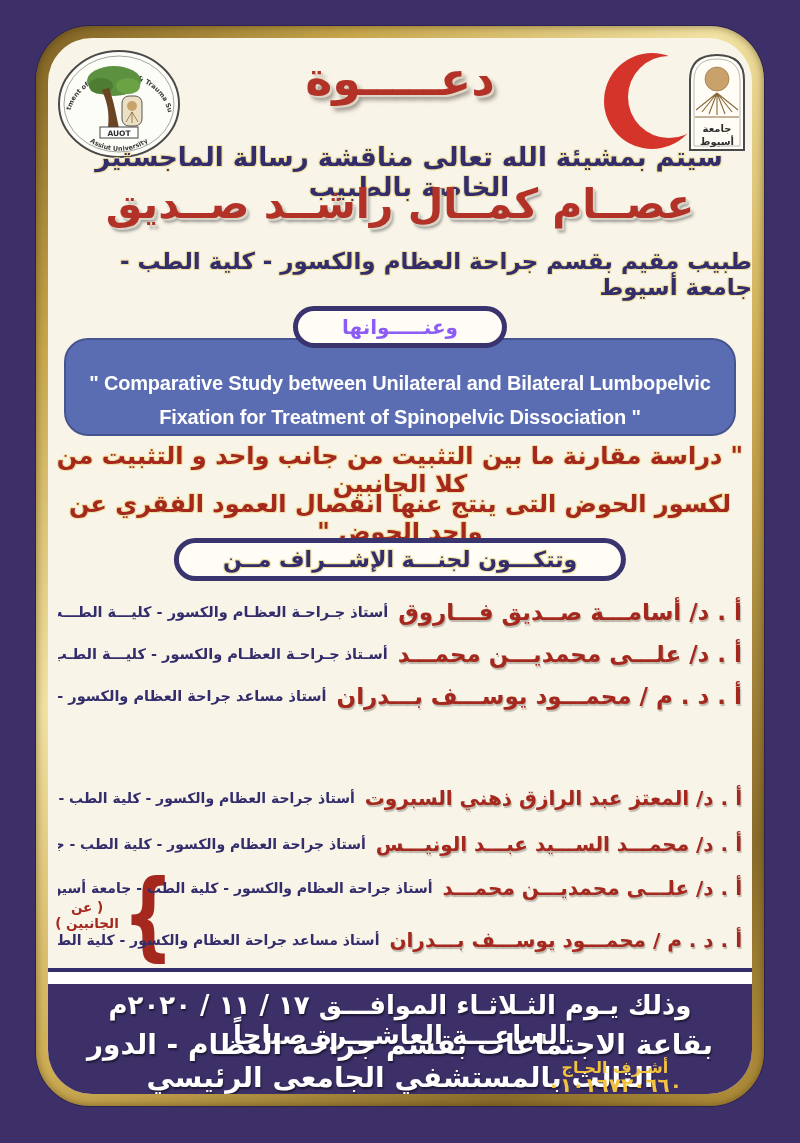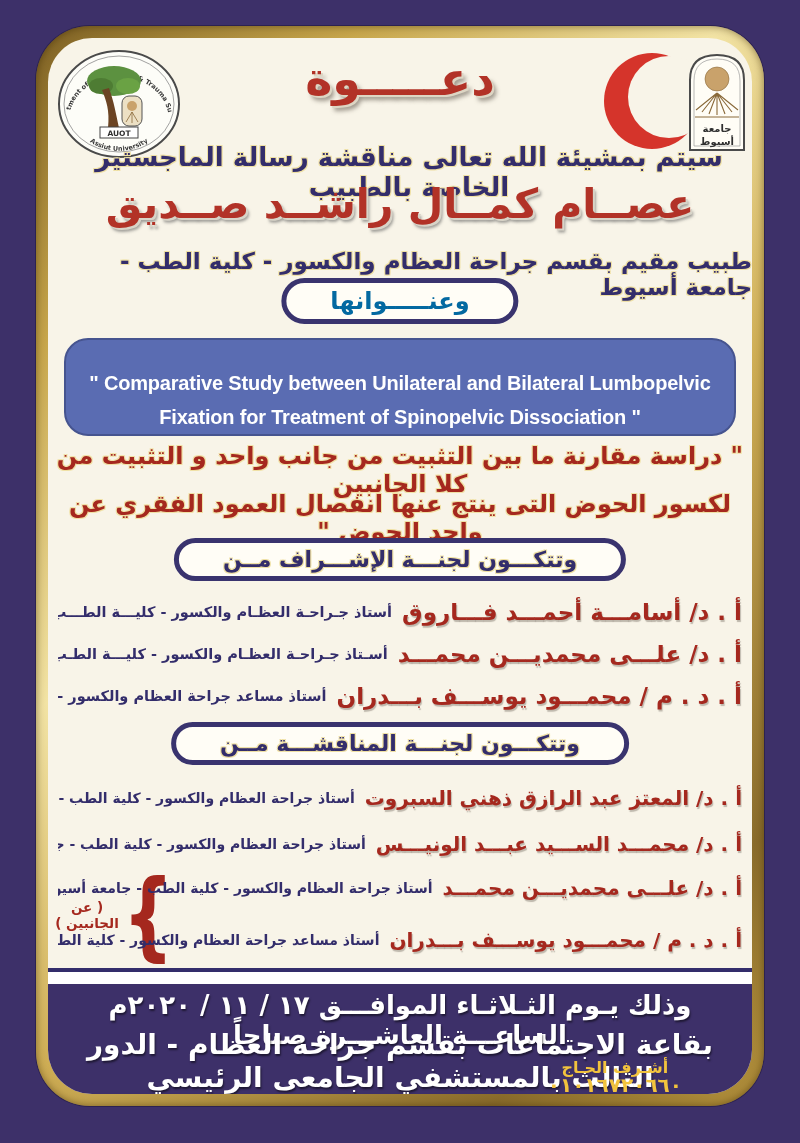--- a/index.html
+++ b/index.html
@@ -25,21 +25,21 @@
   .red-glow{color:#a5281e;
         text-shadow:1px 1px 0 #f0e1a6,-1px -1px 0 #f0e1a6,1px -1px 0 #f0e1a6,-1px 1px 0 #f0e1a6;}
   .intro-line{top:104px;font-size:26px;}
   .candidate-name{top:142px;font-size:41px;color:#b23227;
         text-shadow:2px 2px 0 #d8d4c8,3px 4px 3px rgba(90,90,90,.55);}
   .candidate-pos{top:210px;font-size:23px;text-align:right;}
 
   .pill{position:absolute;left:50%;transform:translateX(-50%);width:max-content;
         background:#fffdf6;border:5px solid #39336e;border-radius:44px;
         padding:4px 44px;font-weight:bold;text-align:center;z-index:3;}
-  .pill-title{top:240px;font-size:24px;color:#0369a1;}
+  .pill-title{top:268px;font-size:20px;color:#8b5cf6;}
   .pill-navy{font-size:22px;}
 
   .en-box{position:absolute;top:300px;left:16px;right:16px;height:98px;background:#5a6cb2;
         border:2px solid #46548f;border-radius:24px;color:#fff;text-align:center;
         font-family:"Liberation Sans",sans-serif;font-weight:bold;font-size:20px;
         line-height:34px;padding-top:26px;box-sizing:border-box;letter-spacing:-0.2px;z-index:1;}
   .ar-thesis{font-size:24px;}
   .ar-line1{top:404px;}
   .ar-line2{top:452px;}
   .pill-sup{top:500px;}
@@ -134,33 +134,32 @@
         <div>" Comparative Study between Unilateral and Bilateral Lumbopelvic</div>
         <div>Fixation for Treatment of Spinopelvic Dissociation "</div>
       </div>
 
       <div class="abs-line ar-thesis ar-line1 red-glow" dir="rtl">" دراسة مقارنة ما بين التثبيت من جانب واحد و التثبيت من كلا الجانبين</div>
       <div class="abs-line ar-thesis ar-line2 red-glow" dir="rtl">لكسور الحوض التى ينتج عنها انفصال العمود الفقري عن واحد الحوض "</div>
 
       <div class="pill pill-navy pill-sup navy-glow" dir="rtl">وتتكـــون لجنـــة الإشـــراف مــن</div>
 
       <div class="member-row sup-row row-s1">
-        <span class="member-name">أ . د/ أسامـــة أحمـــد فـــاروق</span>
+        <span class="member-name">أ . د/ أسامـــة صــديق فـــاروق</span>
         <span class="member-role">أستاذ جـراحـة العظـام والكسور - كليـــة الطـــب - جامعـة أسـيوط</span>
       </div>
       <div class="member-row sup-row row-s2">
         <span class="member-name">أ . د/ علـــى محمديـــن محمـــد</span>
         <span class="member-role">أسـتاذ جـراحـة العظـام والكسور - كليـــة الطـب - جامعـة أسـيوط</span>
       </div>
       <div class="member-row sup-row row-s3">
         <span class="member-name">أ . د . م / محمـــود يوســـف بـــدران</span>
         <span class="member-role">أستاذ مساعد جراحة العظام والكسور - كليـــة الطب - جامعـة أسـيوط</span>
       </div>
 
-      <div class="pill pill-navy pill-disc navy-glow" dir="rtl">وتتكـــون لجنـــة المناقشـــة مــن</div>
 
       <div class="member-row row-d1">
         <span class="member-name">أ . د/ المعتز عبد الرازق ذهني السبروت</span>
         <span class="member-role">أستاذ جراحة العظام والكسور - كلية الطب - جامعة أسيوط</span>
 
       </div>
       <div class="member-row row-d2">
         <span class="member-name">أ . د/ محمـــد الســـيد عبـــد الونيـــس</span>
         <span class="member-role">أستاذ جراحة العظام والكسور - كلية الطب - جامعـة سوهاج</span>
 

